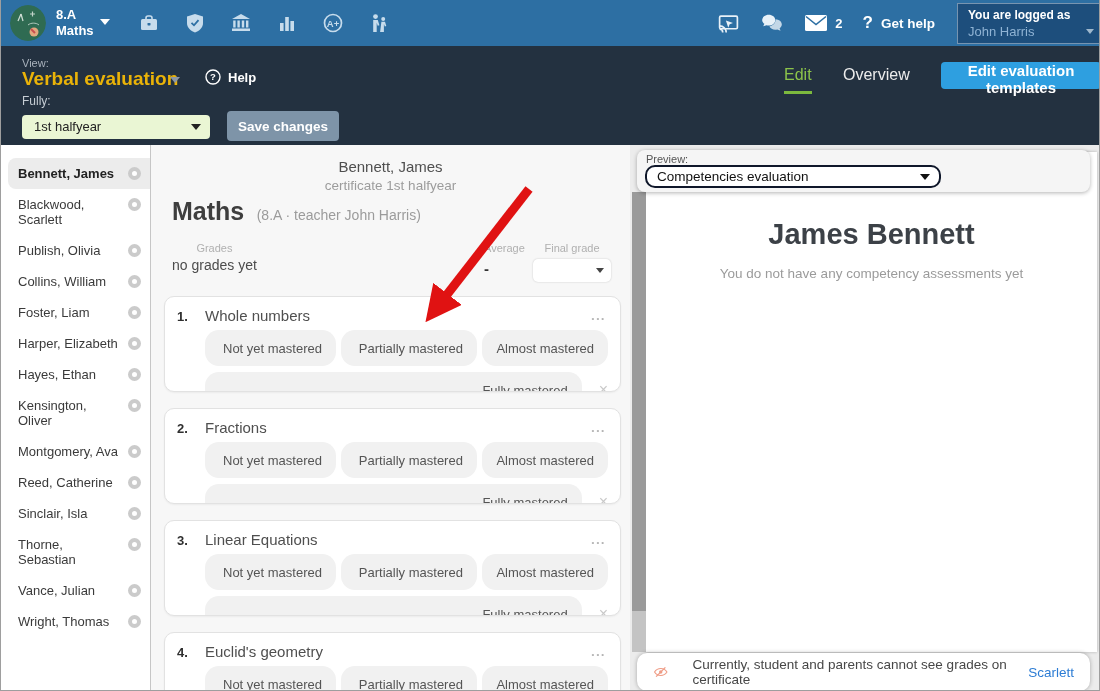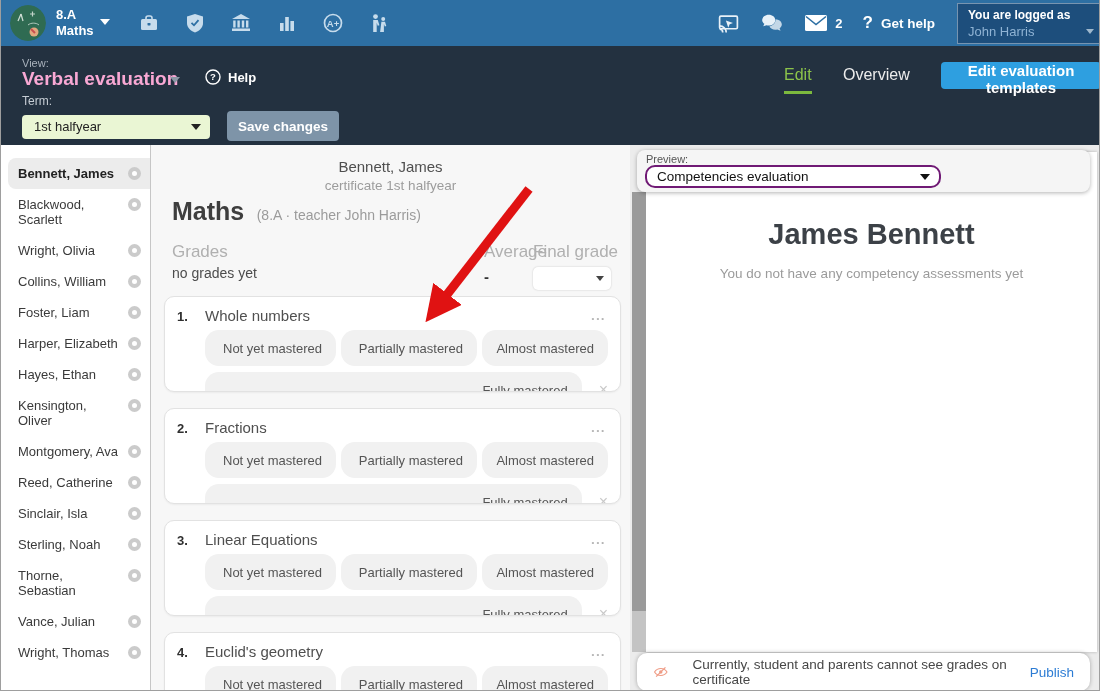--- a/index.html
+++ b/index.html
@@ -28,21 +28,21 @@
   .q-glyph { font-size:17px; font-weight:bold; }
   .gethelp-label { font-size:13.5px; font-weight:bold; }
   .login-box { position:absolute; left:957px; top:3px; width:150px; height:41px; background:#1d4e7c; border:1px solid rgba(255,255,255,.4); padding:4px 10px; cursor:pointer; }
   .login-line1 { color:#fff; font-size:12px; font-weight:bold; }
   .login-line2 { color:#8fb3d4; font-size:13px; margin-top:2px; }
   .login-chev { position:absolute; right:12px; bottom:9px; color:#9fb8cd; }
 
   
   .subheader { position:absolute; left:0; top:46px; width:1100px; height:99px; background:#233140; z-index:9; }
   .view-label { position:absolute; left:22px; top:11px; font-size:11px; color:#a9b2bc; }
-  .view-value { position:absolute; left:22px; top:22px; font-size:19px; font-weight:bold; color:#f9a8d4; cursor:pointer; }
+  .view-value { position:absolute; left:22px; top:22px; font-size:19px; font-weight:bold; color:#eab308; cursor:pointer; }
   .view-chev { position:absolute; left:170px; top:31px; color:#8b97a5; }
   .help-wrap { position:absolute; left:205px; top:23px; display:flex; align-items:center; gap:7px; color:#fff; cursor:pointer; }
   .help-label { font-size:13px; font-weight:bold; }
   .tab { position:absolute; top:20px; font-size:16px; cursor:pointer; padding-bottom:7px; }
   .tab-edit { left:784px; color:#8bc34a; border-bottom:3px solid #7cb93e; }
   .tab-overview { left:843px; color:#ececec; }
   .templates-btn { position:absolute; left:941px; top:16px; width:160px; height:27px; background:#2e9fe0; border:none; border-radius:4px; color:#fff; font-size:15px; font-weight:bold; font-family:"Liberation Sans",sans-serif; cursor:pointer; }
   .term-label { position:absolute; left:22px; top:48px; font-size:12px; color:#c6cdd4; }
   .term-select { position:absolute; left:22px; top:69px; width:188px; height:24px; background:#eaf6d4; border-radius:4px; font-size:13px; color:#222; line-height:24px; padding-left:12px; cursor:pointer; }
   .term-chev { position:absolute; right:9px; top:9px; color:#222; border-top-width:6px; }
@@ -59,21 +59,21 @@
   .right-region { position:absolute; left:630px; top:145px; width:470px; height:546px; background:#ececec; z-index:1; }
 
   
   .student-head { position:absolute; left:151px; top:158px; width:479px; text-align:center; z-index:2; }
   .student-head .line1 { font-size:15px; color:#4f4f4f; }
   .student-head .line2 { font-size:13.5px; color:#9c9c9c; margin-top:3px; }
   .subject-line { position:absolute; left:172px; top:197px; z-index:2; }
   .subject-title { font-size:25px; font-weight:bold; color:#3e3e3e; display:inline; }
   .subject-meta { font-size:14px; color:#9b9b9b; margin-left:8px;margin-top:12px; }
   .grades-block { position:absolute; left:172px; top:242px; z-index:2; }
-  .mini-label { font-size:17px; color:#b0b0b0; }
+  .mini-label { font-size:11px; color:#b0b0b0;text-align:center; }
   .grades-value { font-size:14px; color:#4c4c4c; margin-top:3px; }
   .avg-block { position:absolute; left:484px; top:242px; z-index:2; }
   .avg-value { font-size:15px; font-weight:bold; color:#333; margin-top:6px; }
   .final-block { position:absolute; left:533px; top:242px; z-index:2; }
   .final-select { position:relative; margin-top:5px; width:78px; height:23px; background:#fff; border-radius:5px; box-shadow:0 0 2px rgba(0,0,0,.2); cursor:pointer; }
   .final-chev { position:absolute; right:7px; top:9px; color:#444; }
 
   
   .competency-list { position:absolute; left:164px; top:296px; width:457px; z-index:2; }
   .card { background:#fff; border:1px solid #e2e2e2; border-radius:10px; height:96px; margin-bottom:16px; padding:10px 12px 12px; position:relative; box-shadow:0 1px 2px rgba(0,0,0,.05); overflow:hidden; }
@@ -89,21 +89,21 @@
   .full-row { margin-top:6px; }
   .pill-full { width:381px !important; }
   .pill-x { margin-left:12px; color:#c9c9c9; font-size:16px; cursor:pointer; }
 
   
   .arrow-svg { position:absolute; left:0; top:0; z-index:40; pointer-events:none; }
 
   
   .preview-toolbar { position:absolute; left:637px; top:150px; width:453px; height:42px; background:#f5f5f5; border-radius:8px; box-shadow:0 1px 4px rgba(0,0,0,.3); z-index:6; }
   .preview-label { position:absolute; left:9px; top:3px; font-size:11px; color:#555; }
-  .preview-select { position:absolute; left:8px; top:15px; width:296px; height:23px; background:#fff; border:2px solid #701a75; border-radius:10px; font-size:13.5px; color:#111; line-height:19px; padding-left:10px; cursor:pointer; }
+  .preview-select { position:absolute; left:8px; top:15px; width:296px; height:23px; background:#fff; border:2px solid #0f172a; border-radius:10px; font-size:13.5px; color:#111; line-height:19px; padding-left:10px; cursor:pointer; }
   .preview-chev { position:absolute; right:9px; top:7px; color:#111; }
   .cert-page { position:absolute; left:646px; top:152px; width:451px; height:500px; background:#fff; box-shadow:0 0 3px rgba(0,0,0,.25); z-index:2; }
   .cert-scrollbar { position:absolute; left:632px; top:192px; width:14px; height:460px; background:#c4c4c4; z-index:3; }
   .cert-scroll-thumb { width:100%; height:91%; background:#9a9a9a; cursor:pointer; }
   .cert-name { position:absolute; left:646px; top:218px; width:451px; text-align:center; font-size:29px; font-weight:bold; color:#3c4147; z-index:4; }
   .cert-empty { position:absolute; left:646px; top:266px; width:451px; text-align:center; font-size:13.5px; color:#9b9b9b; z-index:4; }
   .publish-bar { position:absolute; left:637px; top:653px; width:453px; height:38px; background:#fff; border-radius:10px; box-shadow:0 0 4px rgba(0,0,0,.3); z-index:6; display:flex; align-items:center; padding:0 16px; }
   .publish-text { font-size:13.5px; color:#474747; margin-left:24px; }
   .publish-link { font-size:13.5px; color:#2c7cd4; margin-left:13px; cursor:pointer; }
 </style>
@@ -202,21 +202,21 @@
       <circle cx="8" cy="8" r="7" fill="none" stroke="#fff" stroke-width="1.4"></circle>
       <text x="8" y="11.4" text-anchor="middle" font-size="9.5" font-weight="bold" fill="#fff">?</text>
     </svg>
     <span class="help-label">Help</span>
   </span>
 
   <div class="tab tab-edit">Edit</div>
   <div class="tab tab-overview">Overview</div>
   <button class="templates-btn">Edit evaluation templates</button>
 
-  <div class="term-label">Term:</div>
+  <div class="term-label">Fully:</div>
   <div class="term-select">
     <span>1st halfyear</span>
     <span class="chev term-chev"></span>
   </div>
   <button class="save-btn">Save changes</button>
 </section>
 
 <div class="main-region"></div>
 <div class="right-region"></div>
 
@@ -224,21 +224,21 @@
   <div>
       <div class="student selected">
     <span class="student-name">Bennett, James</span>
     <span class="student-circle"></span>
   </div>
       <div class="student">
     <span class="student-name">Blackwood, Scarlett</span>
     <span class="student-circle"></span>
   </div>
       <div class="student">
-    <span class="student-name">Wright, Olivia</span>
+    <span class="student-name">Publish, Olivia</span>
     <span class="student-circle"></span>
   </div>
       <div class="student">
     <span class="student-name">Collins, William</span>
     <span class="student-circle"></span>
   </div>
       <div class="student">
     <span class="student-name">Foster, Liam</span>
     <span class="student-circle"></span>
   </div>
@@ -257,24 +257,20 @@
       <div class="student">
     <span class="student-name">Montgomery, Ava</span>
     <span class="student-circle"></span>
   </div>
       <div class="student">
     <span class="student-name">Reed, Catherine</span>
     <span class="student-circle"></span>
   </div>
       <div class="student">
     <span class="student-name">Sinclair, Isla</span>
-    <span class="student-circle"></span>
-  </div>
-      <div class="student">
-    <span class="student-name">Sterling, Noah</span>
     <span class="student-circle"></span>
   </div>
       <div class="student">
     <span class="student-name">Thorne, Sebastian</span>
     <span class="student-circle"></span>
   </div>
       <div class="student">
     <span class="student-name">Vance, Julian</span>
     <span class="student-circle"></span>
   </div>
@@ -402,16 +398,16 @@
 <div class="cert-name">James Bennett</div>
 <div class="cert-empty">You do not have any competency assessments yet</div>
 
 <div class="publish-bar">
   <svg width="18" height="18" viewBox="0 0 20 20">
     <path d="M2 10s3-4.5 8-4.5S18 10 18 10s-3 4.5-8 4.5S2 10 2 10z" fill="none" stroke="#ef9c86" stroke-width="1.5"></path>
     <circle cx="10" cy="10" r="2.2" fill="#ef9c86"></circle>
     <line x1="4" y1="16" x2="16" y2="4" stroke="#ef9c86" stroke-width="1.6"></line>
   </svg>
   <span class="publish-text">Currently, student and parents cannot see grades on certificate</span>
-  <span class="publish-link">Publish</span>
+  <span class="publish-link">Scarlett</span>
 </div>
 
 <div class="frame"></div>
 
 </body></html>

